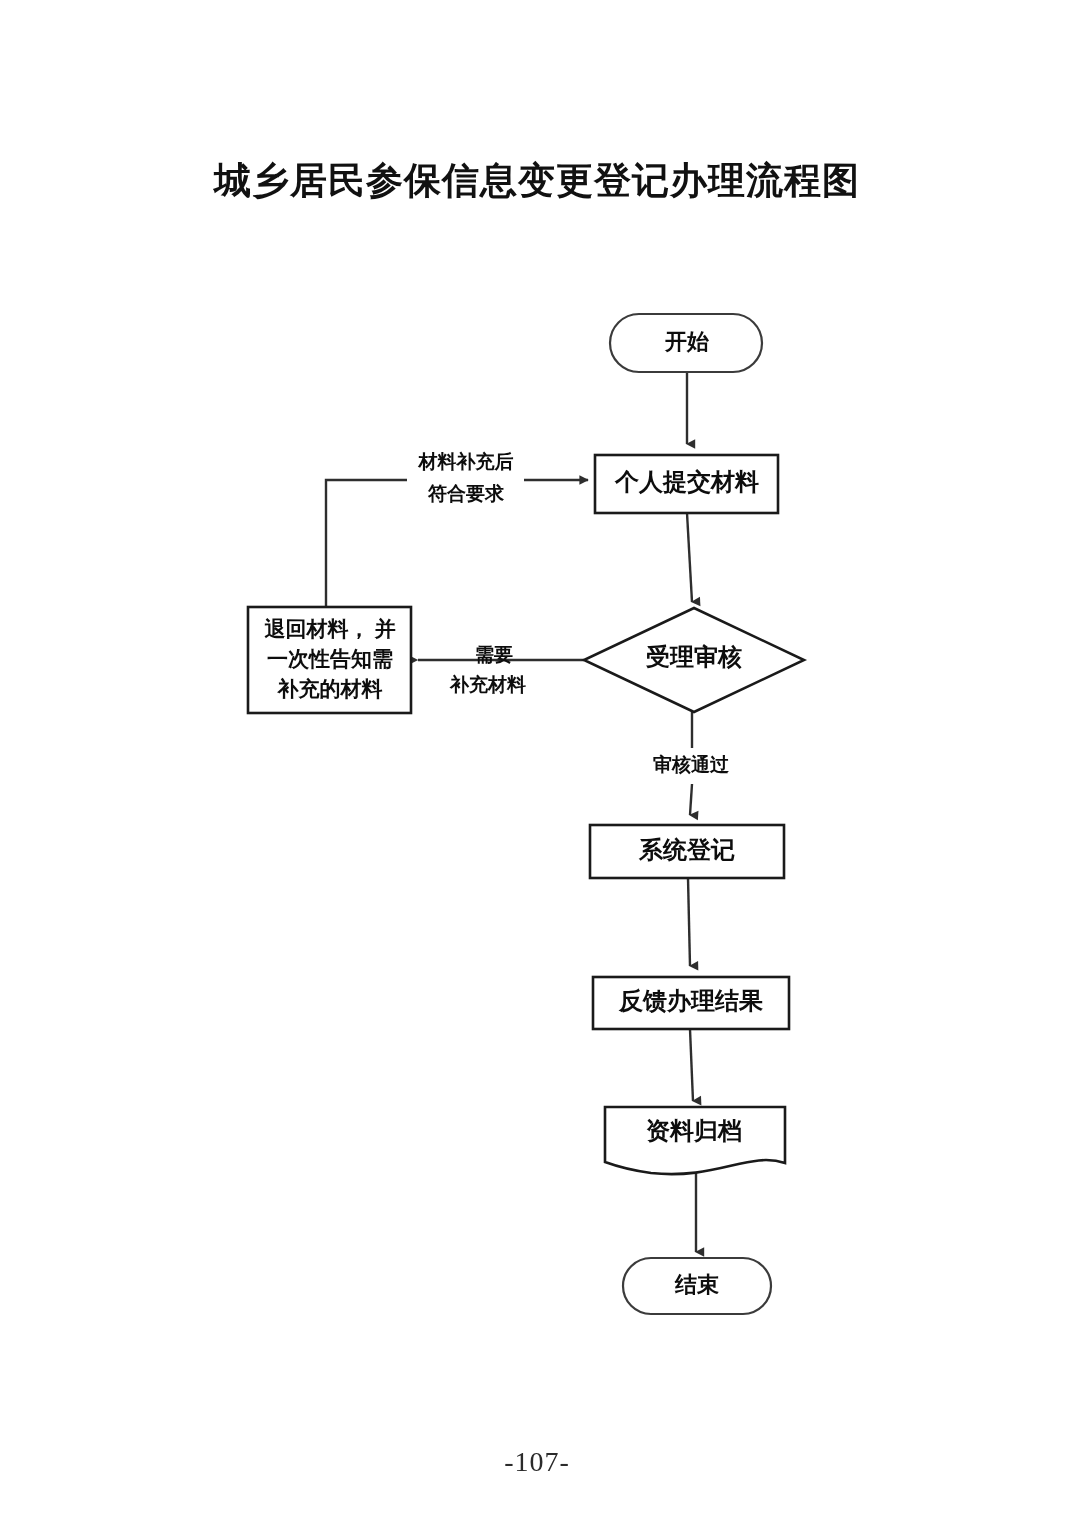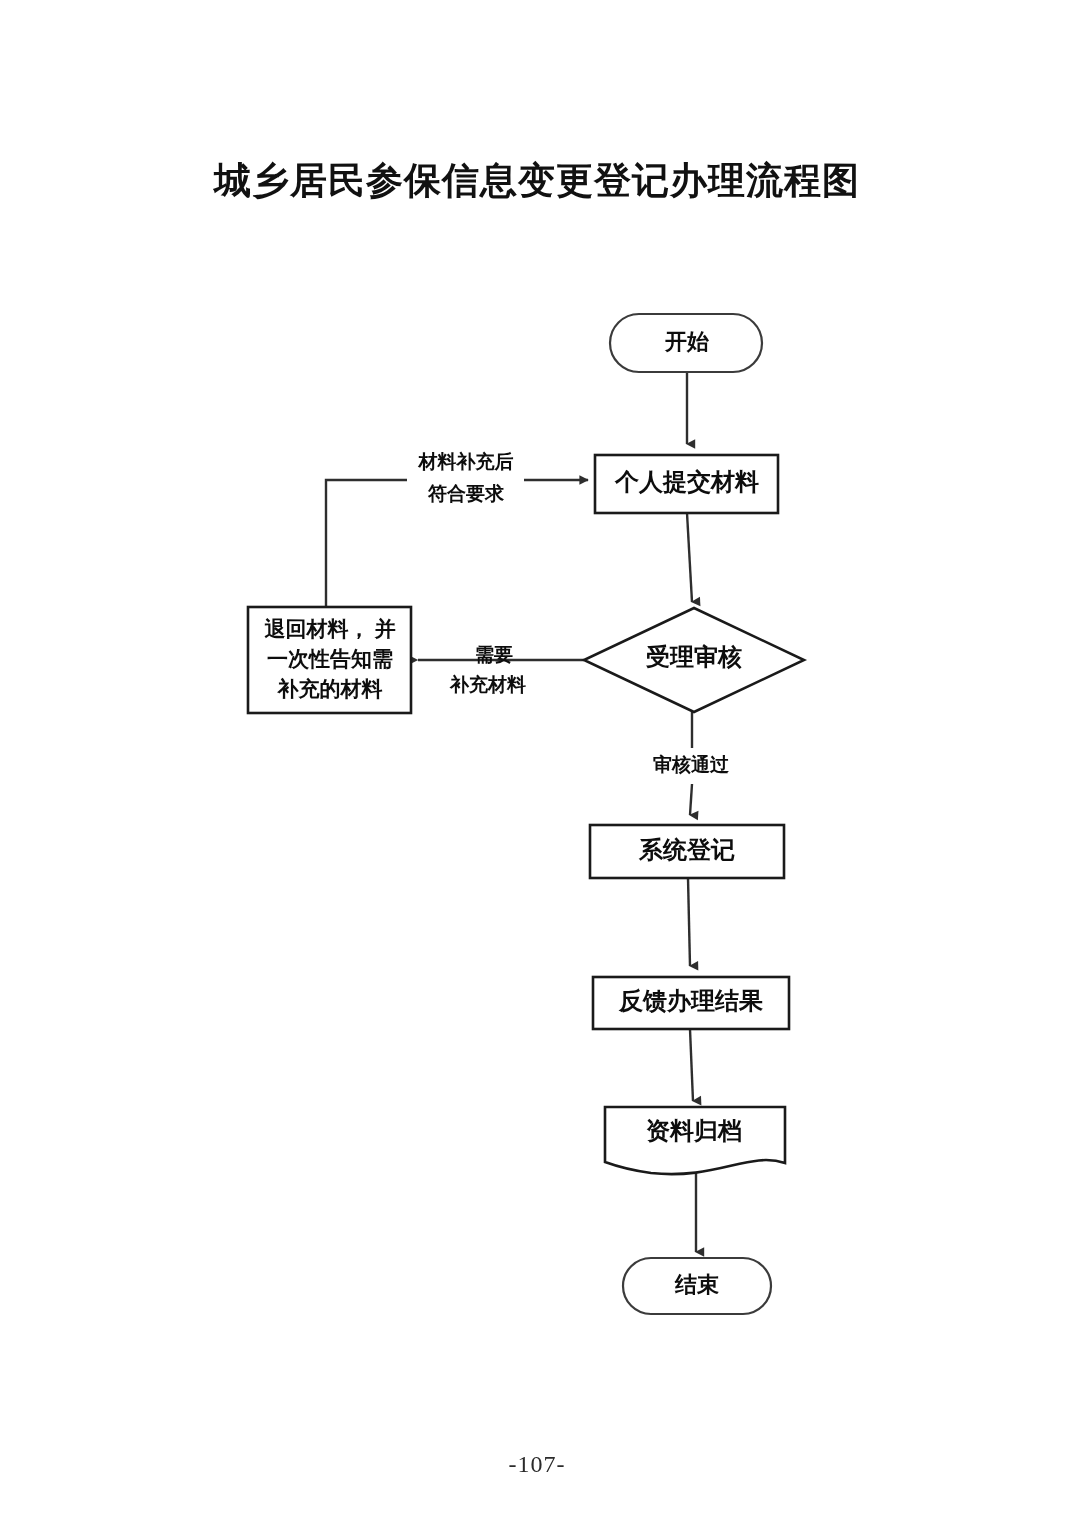--- a/index.html
+++ b/index.html
@@ -86,21 +86,21 @@
     fill: #0d0d0d;
     text-anchor: middle;
     dominant-baseline: middle;
   }
   .page-number {
     position: absolute;
     bottom: 42px;
     left: 0;
     width: 1074px;
     text-align: center;
-    font-size: 24px;
+    font-size: 28px;
     color: #2b2b2b;
     font-family: "Liberation Serif", "DejaVu Serif", serif;
     letter-spacing: 1px;
   }
 </style>
 </head>
 <body>
 
 <div class="page">
 

